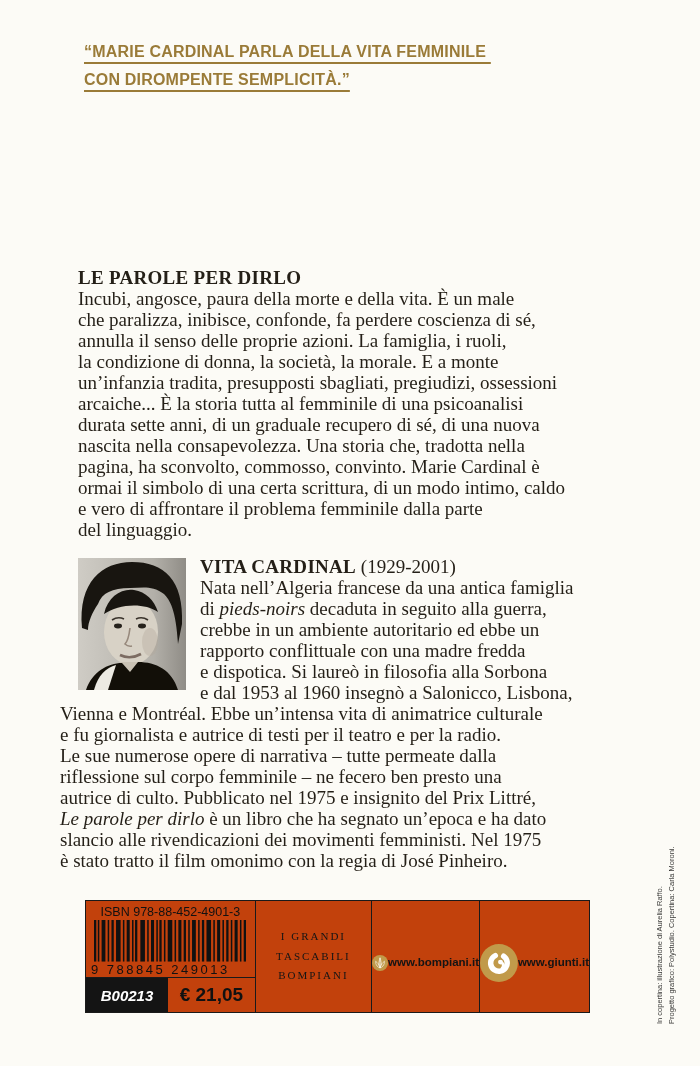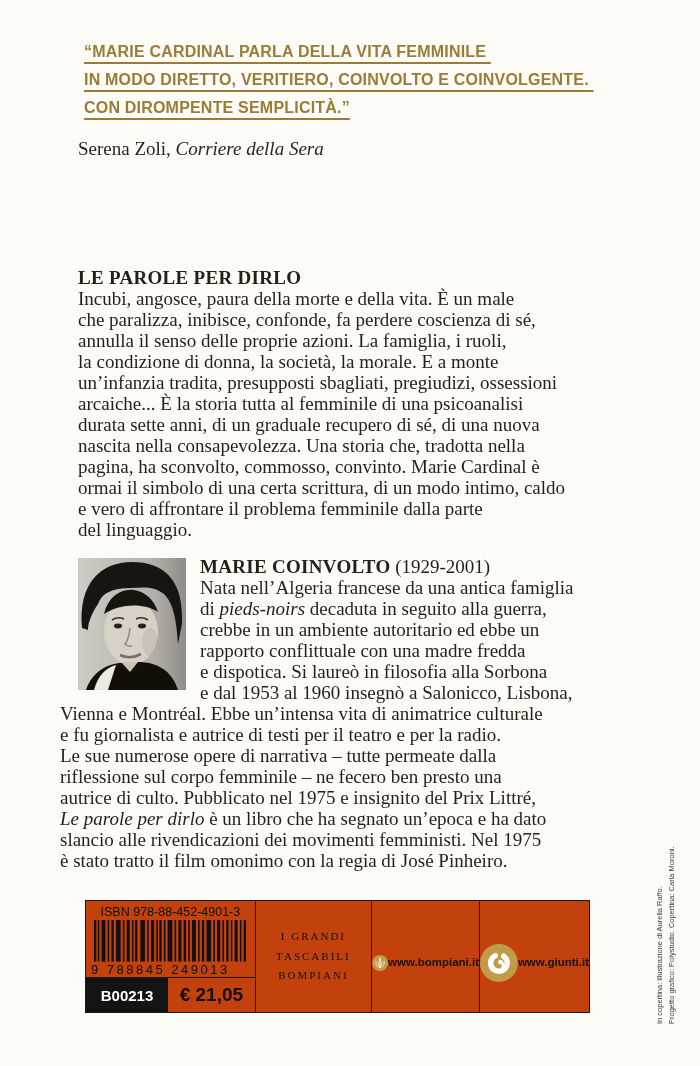--- a/index.html
+++ b/index.html
@@ -36,21 +36,21 @@
     display:flex; border:1.5px solid #1a1a1a; box-sizing:border-box; background:#c2410c;
   }
   .cell{box-sizing:border-box; height:100%;}
   .cell+.cell{border-left:1.5px solid #1a1a1a;}
   .cell-barcode{width:170px; display:flex; flex-direction:column;}
   .isbn{font-family:"Liberation Sans", sans-serif; font-size:12.5px; text-align:center; padding-top:4px; color:#111;}
   .bars{display:block; width:152px; height:42px; margin:1px auto 0;}
   .bcdigits{font-family:"Liberation Sans", sans-serif; font-size:13px; letter-spacing:2.5px; padding-left:5px; color:#111; height:16px;}
   .pricebar{margin-top:auto; height:34px; display:flex; border-top:1.5px solid #1a1a1a;}
   .code{width:82px; background:#141414; color:#fff; font-family:"Liberation Sans", sans-serif;
-        font-weight:700; font-size:15px; display:flex; align-items:center; justify-content:center;}
+        font-weight:700; font-size:15px; display:flex; align-items:center; justify-content:center;font-style:italic;}
   .price{flex:1; font-family:"Liberation Sans", sans-serif; font-weight:700; font-size:19px;
          display:flex; align-items:center; justify-content:center; color:#111;}
   .cell-imprint{width:117px; display:flex; align-items:center; justify-content:center;}
   .imprint{font-size:11px; line-height:19.5px; letter-spacing:2px; text-align:center;
            white-space:pre-line; color:#151515;}
   .cell-logo{width:108px; display:flex; align-items:center;}
   .cell-logo:last-child{width:110px;}
   .logo{display:block; width:62px; height:62px; margin-top:13px;}
   .site{font-family:"Liberation Sans", sans-serif; font-weight:700; font-size:11.5px; margin-top:11px; color:#141414;}
   
@@ -61,25 +61,21 @@
     color:#3a3a38; white-space:pre-line;
   }
 </style>
 </head>
 <body>
 
 <div class="page">
 
   <div class="quote">
     <span class="quote-line">“MARIE CARDINAL PARLA DELLA VITA FEMMINILE&nbsp;</span>
-    <span class="quote-line">IN MODO DIRETTO, VERITIERO, COINVOLTO E COINVOLGENTE.&nbsp;</span>
     <span class="quote-line">CON DIROMPENTE SEMPLICITÀ.”</span>
-  </div>
-  <div class="attribution">
-    <span>Serena Zoli, </span><span class="src">Corriere della Sera</span>
   </div>
 
   <div class="synopsis">
     <h2>LE PAROLE PER DIRLO</h2>
     <p>Incubi, angosce, paura della morte e della vita. È un male
 che paralizza, inibisce, confonde, fa perdere coscienza di sé,
 annulla il senso delle proprie azioni. La famiglia, i ruoli,
 la condizione di donna, la società, la morale. E a monte
 un’infanzia tradita, presupposti sbagliati, pregiudizi, ossessioni
 arcaiche... È la storia tutta al femminile di una psicoanalisi
@@ -107,21 +103,21 @@
       <ellipse cx="40" cy="68" rx="4" ry="2.4" fill="#26221c"></ellipse>
       <ellipse cx="64" cy="68" rx="4" ry="2.4" fill="#26221c"></ellipse>
       <path d="M34,62 q6,-4 12,-1 M58,61 q6,-3 12,1" stroke="#3a332b" stroke-width="1.6" fill="none"></path>
       <path d="M52,70 C51,78 50,83 47,86 q3,3 7,2" stroke="#97897c" stroke-width="1.6" fill="none"></path>
       <path d="M42,97 Q52,102 63,96" stroke="#7c6c62" stroke-width="2.6" fill="none"></path>
       <ellipse cx="72" cy="84" rx="8" ry="14" fill="#b3a797" opacity="0.35"></ellipse>
       <rect x="42" y="104" width="24" height="12" fill="#c9c2b4"></rect>
       <path d="M8,132 C14,114 30,105 44,105 L52,114 L60,104 C78,104 94,112 100,132 Z" fill="#120f08"></path>
       <path d="M16,132 C20,117 28,110 38,107 L30,132 Z" fill="#eceae2"></path>
     </svg>
-    <span class="bio-name">MARIE COINVOLTO</span><span> (1929-2001)</span><span class="seg">
+    <span class="bio-name">VITA CARDINAL</span><span> (1929-2001)</span><span class="seg">
 Nata nell’Algeria francese da una antica famiglia
 di </span><span class="seg it">pieds-noirs</span><span class="seg"> decaduta in seguito alla guerra,
 crebbe in un ambiente autoritario ed ebbe un
 rapporto conflittuale con una madre fredda
 e dispotica. Si laureò in filosofia alla Sorbona
 e dal 1953 al 1960 insegnò a Salonicco, Lisbona,
 Vienna e Montréal. Ebbe un’intensa vita di animatrice culturale
 e fu giornalista e autrice di testi per il teatro e per la radio.
 Le sue numerose opere di narrativa – tutte permeate dalla
 riflessione sul corpo femminile – ne fecero ben presto una

